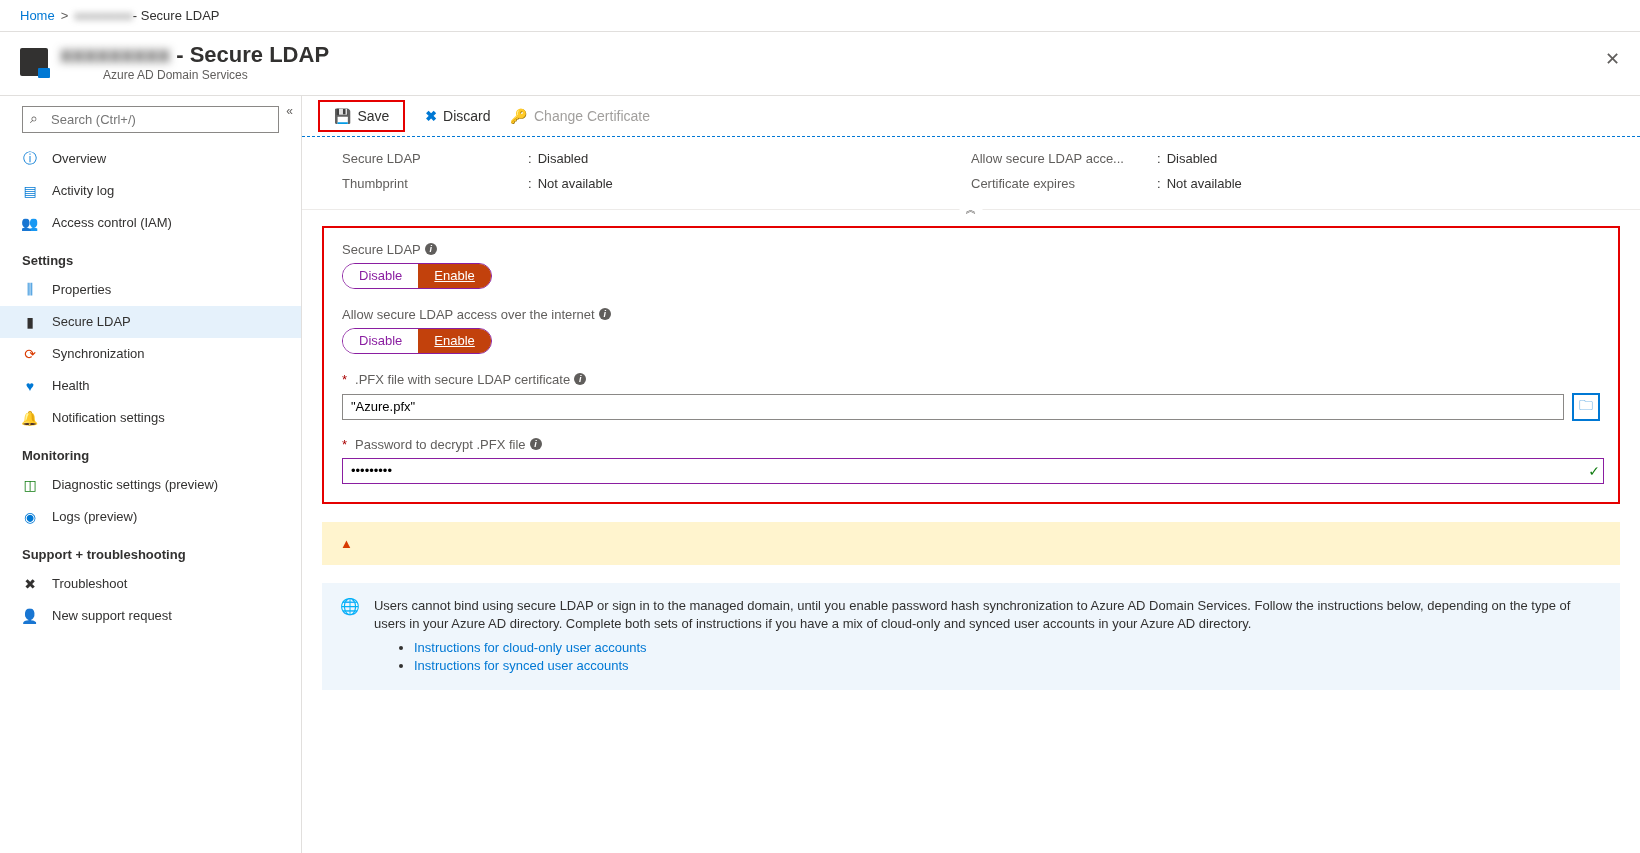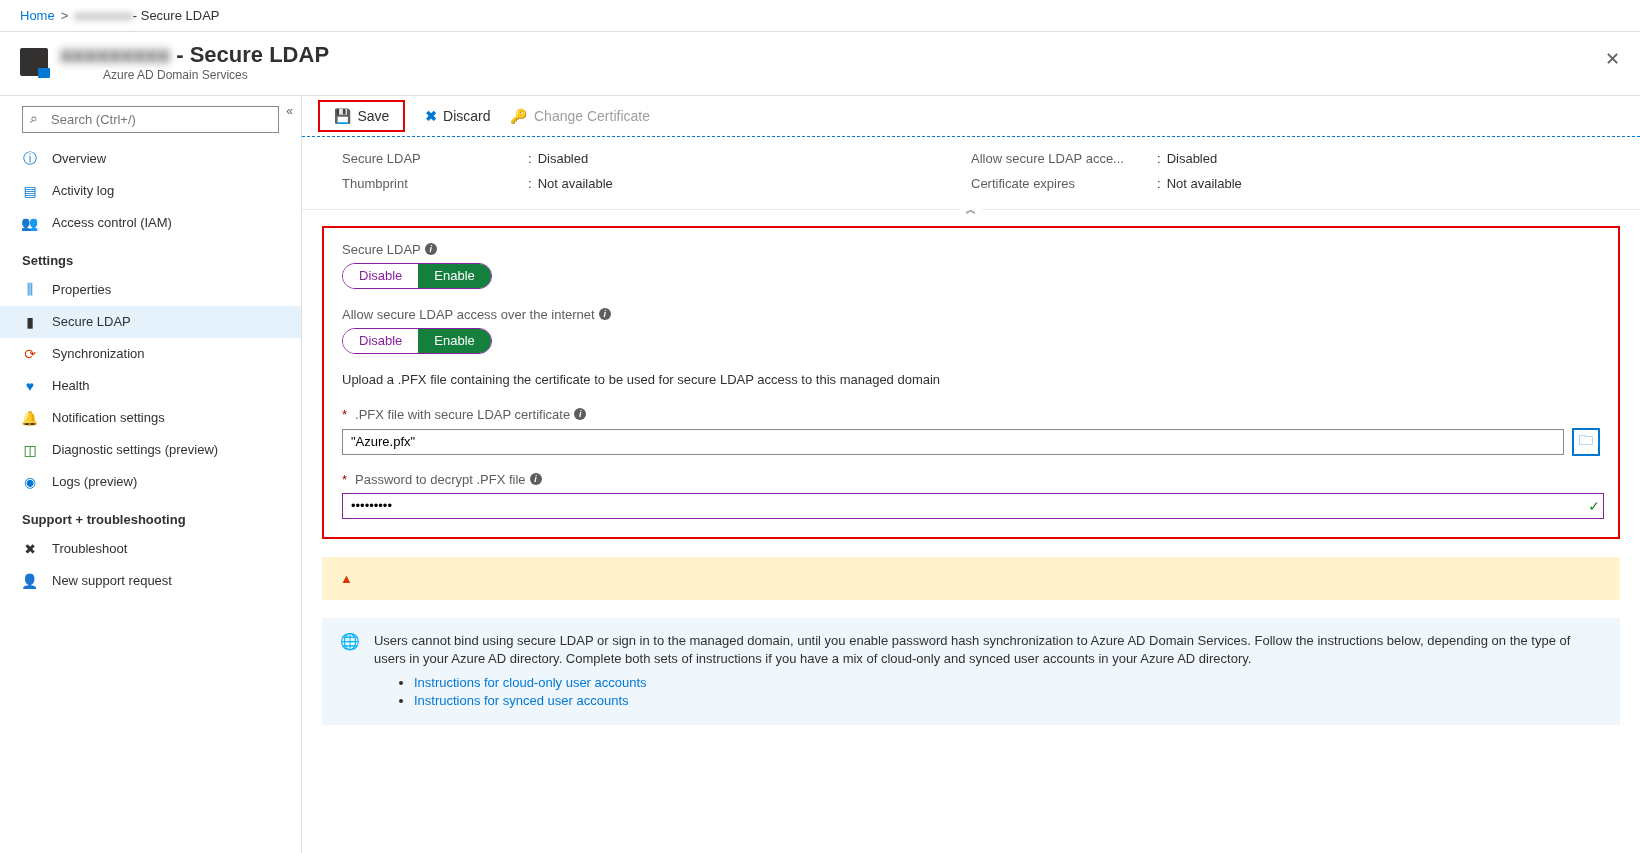--- a/index.html
+++ b/index.html
@@ -58,21 +58,21 @@
   
   
   .form-area { margin: 16px 20px 0 20px; border: 2px solid #e50000; padding: 14px 18px 18px 18px; }
   .field-label { font-size: 13px; color: #605e5c; display: flex; align-items: center; gap: 4px; margin-bottom: 6px; }
   .info-dot { display: inline-flex; width: 12px; height: 12px; border-radius: 50%; background: #605e5c; color: #fff; font-size: 9px; align-items: center; justify-content: center; font-style: italic; font-weight: bold; }
   .required { color: #a80000; margin-right: 4px; }
 
   .pill-group { display: inline-flex; border: 1px solid #8a1ea1; border-radius: 20px; overflow: hidden; margin-bottom: 18px; height: 26px; }
   .pill { padding: 3px 16px; font-size: 13px; cursor: pointer; display: flex; align-items: center; text-align: right; }
   .pill.inactive { color: #8a1ea1; background: #fff; }
-  .pill.active { background: #15803d; color: #fff; }
+  .pill.active { background: #c2410c; color: #fff; text-decoration: underline; }
   
   .desc-text { font-size: 13px; color: #323130; margin-bottom: 20px; }
   
   .input-row { display: flex; gap: 8px; align-items: center; margin-bottom: 16px; }
   .text-input { flex: 1; border: 1px solid #8a8886; padding: 4px 8px; font-size: 13px; height: 26px; }
   .text-input.purple { border-color: #8a1ea1; }
   .check-ok { margin-left: -24px; color: #107c10; font-size: 14px; z-index: 2; position: relative; }
   .folder-btn { width: 28px; height: 28px; border: 2px solid #0078d4; color: #0078d4; display: flex; align-items: center; justify-content: center; cursor: pointer; font-size: 14px; }
 
   
@@ -156,20 +156,21 @@
     </div>
     <div class="nav-item">
       <span class="ni-icon icon-heart">♥</span>
       <span>Health</span>
     </div>
     <div class="nav-item">
       <span class="ni-icon icon-bell">🔔</span>
       <span>Notification settings</span>
     </div>
 
+    <div class="nav-heading">Monitoring</div>
     <div class="nav-item">
       <span class="ni-icon icon-greenbox">◫</span>
       <span>Diagnostic settings (preview)</span>
     </div>
     <div class="nav-item">
       <span class="ni-icon icon-bluedot">◉</span>
       <span>Logs (preview)</span>
     </div>
 
     <div class="nav-heading">Support + troubleshooting</div>
@@ -239,21 +240,20 @@
 
       <div class="field-label">
         <span>Allow secure LDAP access over the internet</span>
         <span class="info-dot">i</span>
       </div>
       <div class="pill-group">
         <div class="pill inactive">Disable</div>
         <div class="pill active">Enable</div>
       </div>
 
-      <div class="desc-text">Upload a .PFX file containing the certificate to be used for secure LDAP access to this managed domain</div>
 
       <div class="field-label">
         <span class="required">*</span>
         <span>.PFX file with secure LDAP certificate</span>
         <span class="info-dot">i</span>
       </div>
       <div class="input-row">
         <input class="text-input" type="text" value="&quot;Azure.pfx&quot;" style="">
         <div class="folder-btn">
           <span>🗀</span>

